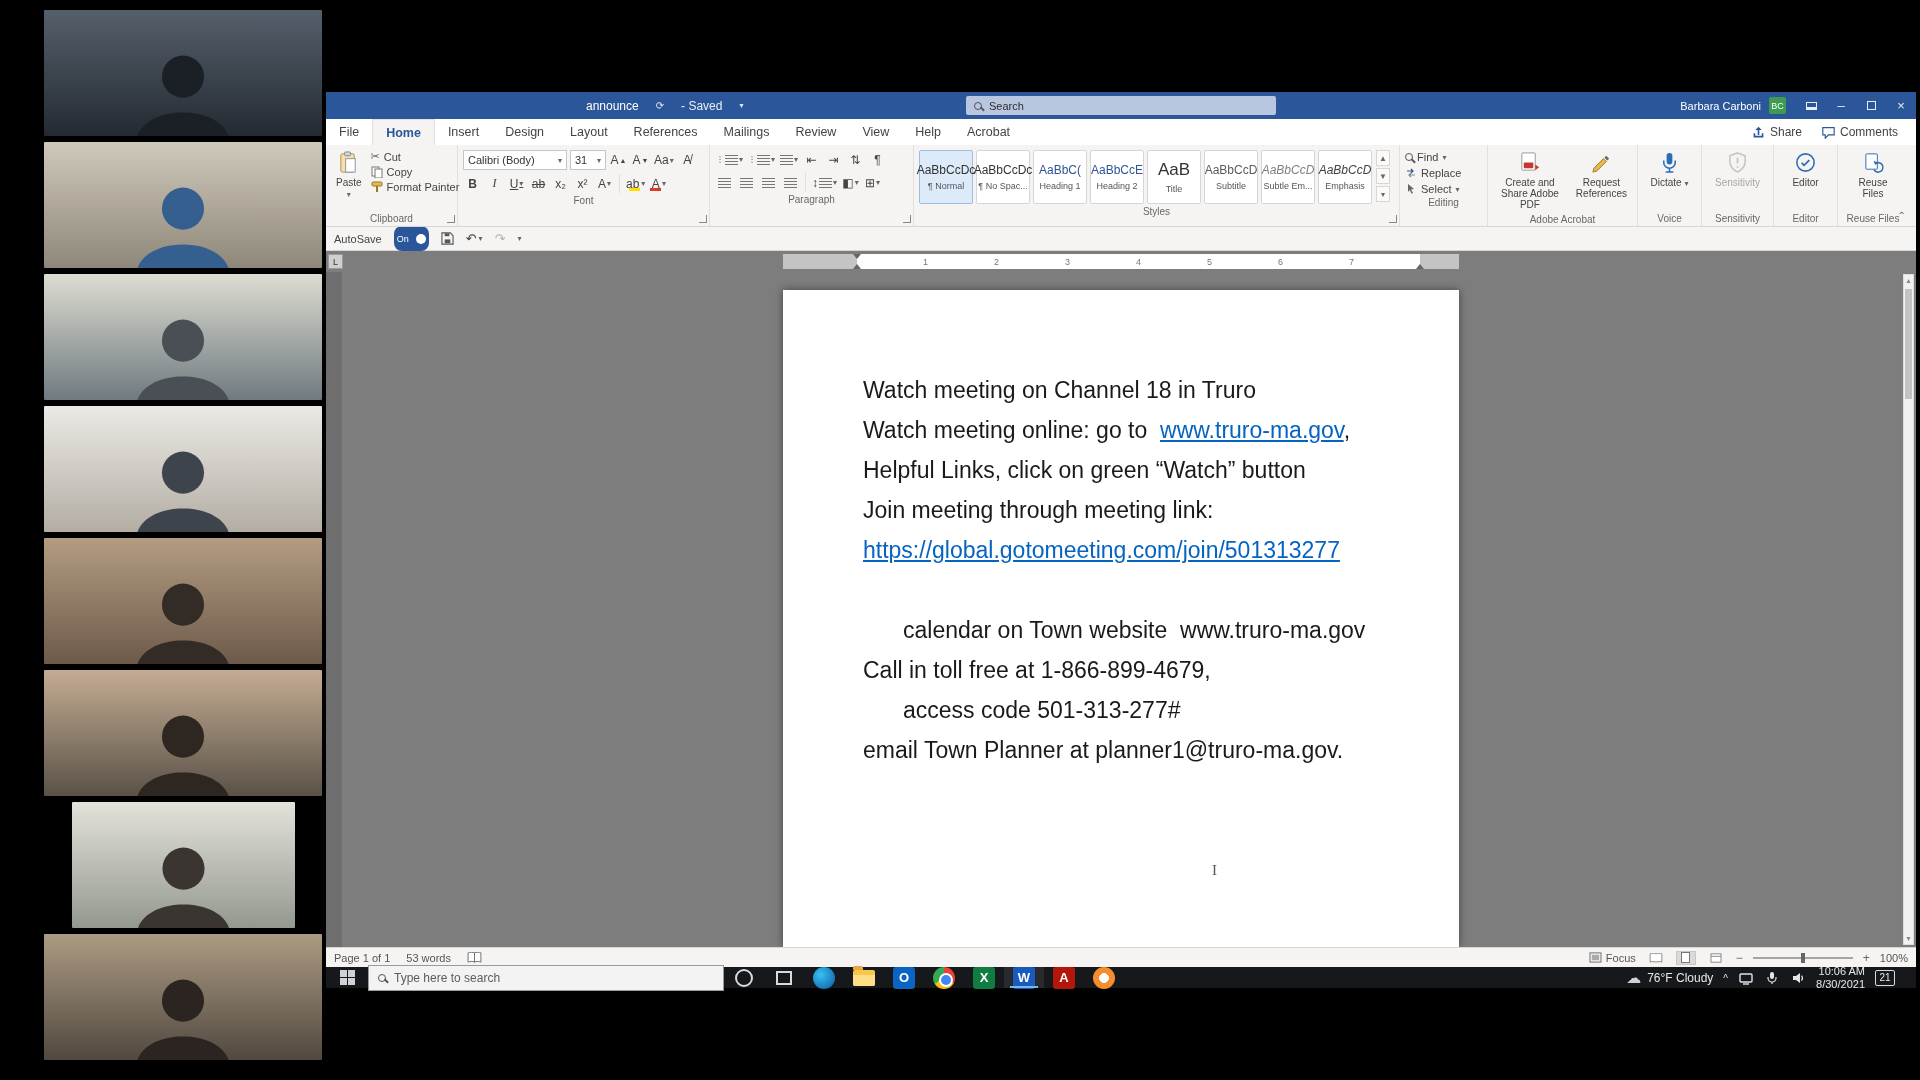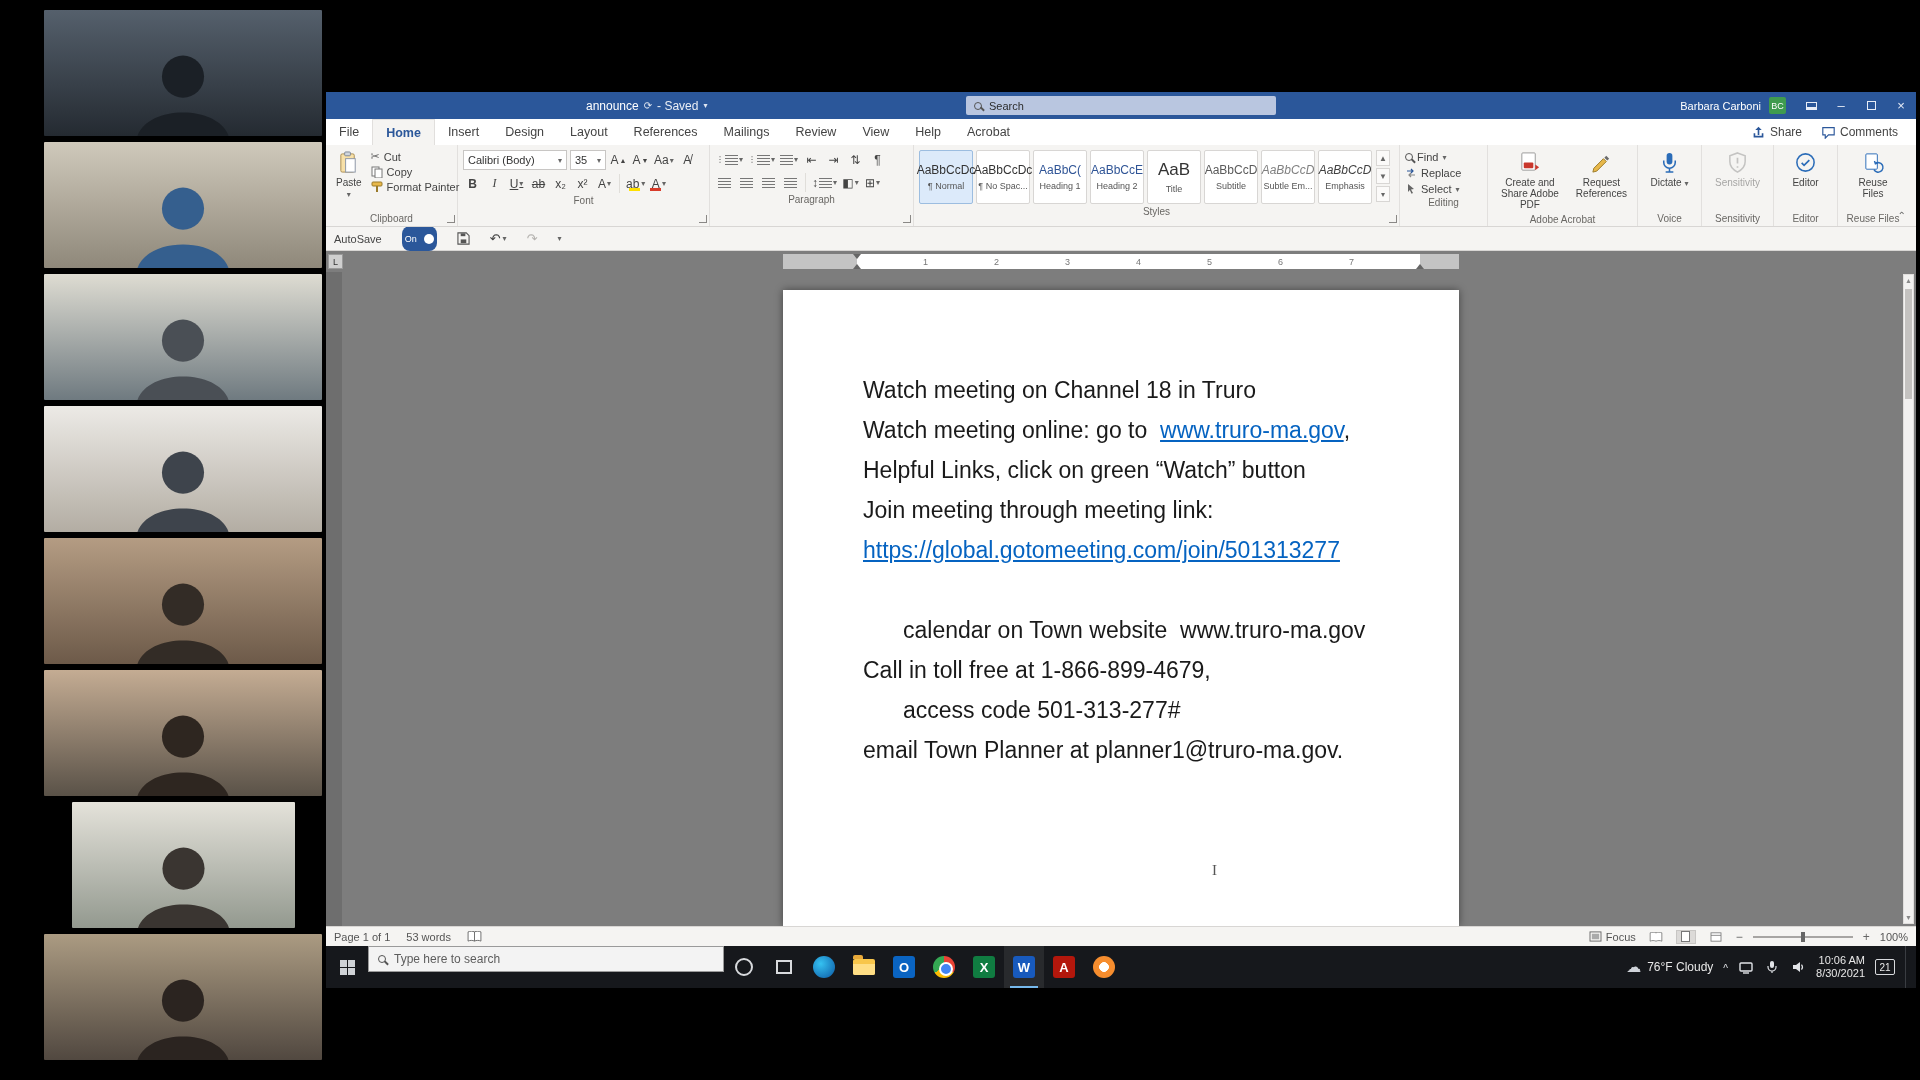--- a/index.html
+++ b/index.html
@@ -10,21 +10,21 @@
   .video-rail{position:absolute;left:44px;top:10px;width:278px;display:flex;flex-direction:column;gap:6px}
   .vtile{width:278px;height:126px;position:relative;overflow:hidden;border-radius:1px}
   .vtile.narrow{width:223px;margin-left:28px}
   .vtile svg{position:absolute;left:0;bottom:0;width:100%;height:78%}
 
   
   .stage{position:absolute;left:326px;top:92px;width:1590px;height:896px;display:flex;flex-direction:column;background:#7d7d7d}
 
   
   .titlebar{height:27px;background:#2b579a;color:#fff;display:flex;align-items:center;font-size:12px;flex:0 0 auto;position:relative}
-  .tb-left{display:flex;align-items:center;gap:5px;margin-left:260px}
+  .tb-left{display:flex;align-items:center;gap:17px;margin-left:260px}
   .tb-title{font-size:12px}
   .tb-sync{font-size:10px;opacity:.85}
   .tb-saved{opacity:.9}
   .tb-search{position:absolute;left:50%;transform:translateX(-50%);width:310px;height:19px;background:#b9c6e0;border-radius:2px;display:flex;align-items:center;gap:7px;padding:0 8px;color:#2d2d2d;font-size:11px}
   .mag{width:8px;height:8px;border:1.5px solid #555;border-radius:50%;position:relative;flex:0 0 auto}
   .mag::after{content:"";position:absolute;width:5px;height:1.5px;background:#555;right:-4px;bottom:-1px;transform:rotate(45deg)}
   .tb-right{margin-left:auto;display:flex;align-items:center;height:100%}
   .tb-user{margin-right:8px;font-size:11px}
   .tb-avatar{width:17px;height:17px;background:#3f9b4f;color:#fff;font-size:9px;display:flex;align-items:center;justify-content:center;border-radius:2px;margin-right:10px}
   .tb-btn{width:30px;height:100%;display:flex;align-items:center;justify-content:center;font-size:13px;color:#e8edf7;cursor:default}
@@ -81,21 +81,21 @@
   .k-subtitle .prev{color:#5a5a5a}
   .k-subtle .prev{font-style:italic;color:#808080}
   .k-emphasis .prev{font-style:italic;color:#404040}
   .gal-arrows{display:flex;flex-direction:column;justify-content:space-between;height:54px;padding-top:2px;font-size:8px;color:#666}
   .gal-arrows span{width:14px;height:16px;border:1px solid #d8d6d4;background:#fbfaf9;display:flex;align-items:center;justify-content:center}
 
   .editcol{display:flex;flex-direction:column;gap:4px;padding-top:3px}
   .ribbon-collapse{position:absolute;right:10px;bottom:5px;color:#666;font-size:10px}
 
   
-  .qat{height:24px;background:#f5f4f2;border-bottom:1px solid #d8d6d4;display:flex;align-items:center;gap:20px;padding:0 8px;font-size:11px;color:#444;flex:0 0 auto}
+  .qat{height:24px;background:#f5f4f2;border-bottom:1px solid #d8d6d4;display:flex;align-items:center;gap:12px;padding:0 8px;font-size:11px;color:#444;flex:0 0 auto}
   .toggle{width:35px;height:25px;border-radius:8px;background:#2b579a;color:#fff;display:flex;align-items:center;justify-content:space-between;padding:0 3px}
   .toggle .ttext{font-size:9px}
   .toggle .knob{width:10px;height:10px;border-radius:50%;background:#fff}
   .qat-btn{display:flex;align-items:center;gap:2px;font-size:13px;color:#444}
   .qat-btn svg{width:13px;height:13px}
   .qat-btn.disabled{color:#b5b3b0}
 
   
   .rulerrow{height:21px;background:#7d7d7d;position:relative;flex:0 0 auto}
   .tabsel{position:absolute;left:2px;top:3px;width:15px;height:15px;background:#cfcfcf;border:1px solid #9a9a9a;display:flex;align-items:center;justify-content:center;font-size:9px;color:#333}
@@ -127,21 +127,21 @@
   .sb-right{margin-left:auto;display:flex;align-items:center;gap:10px}
   .sb-item{display:flex;align-items:center;gap:4px}
   .viewbtn{width:20px;height:14px;border:1px solid transparent;display:flex;align-items:center;justify-content:center}
   .viewbtn .pg{width:9px;height:11px;border:1px solid #777;background:#fff}
   .viewbtn.pressed{background:#dcdad8;border-color:#c8c6c4}
   .zoomtrack{width:100px;height:2px;background:#a7a5a3;position:relative}
   .zoomtrack .zthumb{position:absolute;left:48px;top:-4px;width:4px;height:10px;background:#666}
   .zbtn{font-size:12px;color:#666}
 
   
-  .taskbar{height:42px;background:#16181c;display:flex;flex:0 0 auto;color:#e8e8e8}
+  .taskbar{height:21px;background:#16181c;display:flex;align-items:center;flex:0 0 auto;color:#e8e8e8}
   .tk-start{width:42px;height:100%;display:flex;align-items:center;justify-content:center}
   .winlogo{display:grid;grid-template-columns:7px 7px;grid-template-rows:7px 7px;gap:1px}
   .winlogo span{background:#cfd2d6}
   .tk-search{width:356px;height:26px;background:#f3f3f3;border:1px solid #9a9a9a;display:flex;align-items:center;gap:8px;padding:0 9px;color:#5d5d5d;font-size:12px}
   .tk-search .mag{border-color:#555}
   .tkicon{width:40px;height:100%;display:flex;align-items:center;justify-content:center;position:relative}
   .tkicon.active{background:rgba(255,255,255,.08)}
   .tkicon.active::after{content:"";position:absolute;left:6px;right:6px;bottom:0;height:2px;background:#76b9ed}
   .sq{width:22px;height:22px;border-radius:3px;color:#fff;font-weight:bold;font-size:13px;display:flex;align-items:center;justify-content:center}
   .circ{width:22px;height:22px;border-radius:50%}
@@ -316,21 +316,21 @@
     </div>
 
     <div class="group" style="width:252px">
       <div class="fontgrid">
         <div class="frow">
           <span class="selectbox fname">
               <span>Calibri (Body)</span>
               <span class="caret">▾</span>
             </span>
           <span class="selectbox fsize">
-              <span>35</span>
+              <span>31</span>
               <span class="caret">▾</span>
             </span>
           <span class="fbtn">A<span class="tiny">▲</span></span>
           <span class="fbtn">A<span class="tiny">▼</span></span>
           <span class="fbtn">Aa<span class="caret">▾</span></span>
           <span class="fbtn">A̸</span>
         </div>
         <div class="frow">
           <span class="fbtn u-bold">B</span>
           <span class="fbtn u-italic">I</span>

